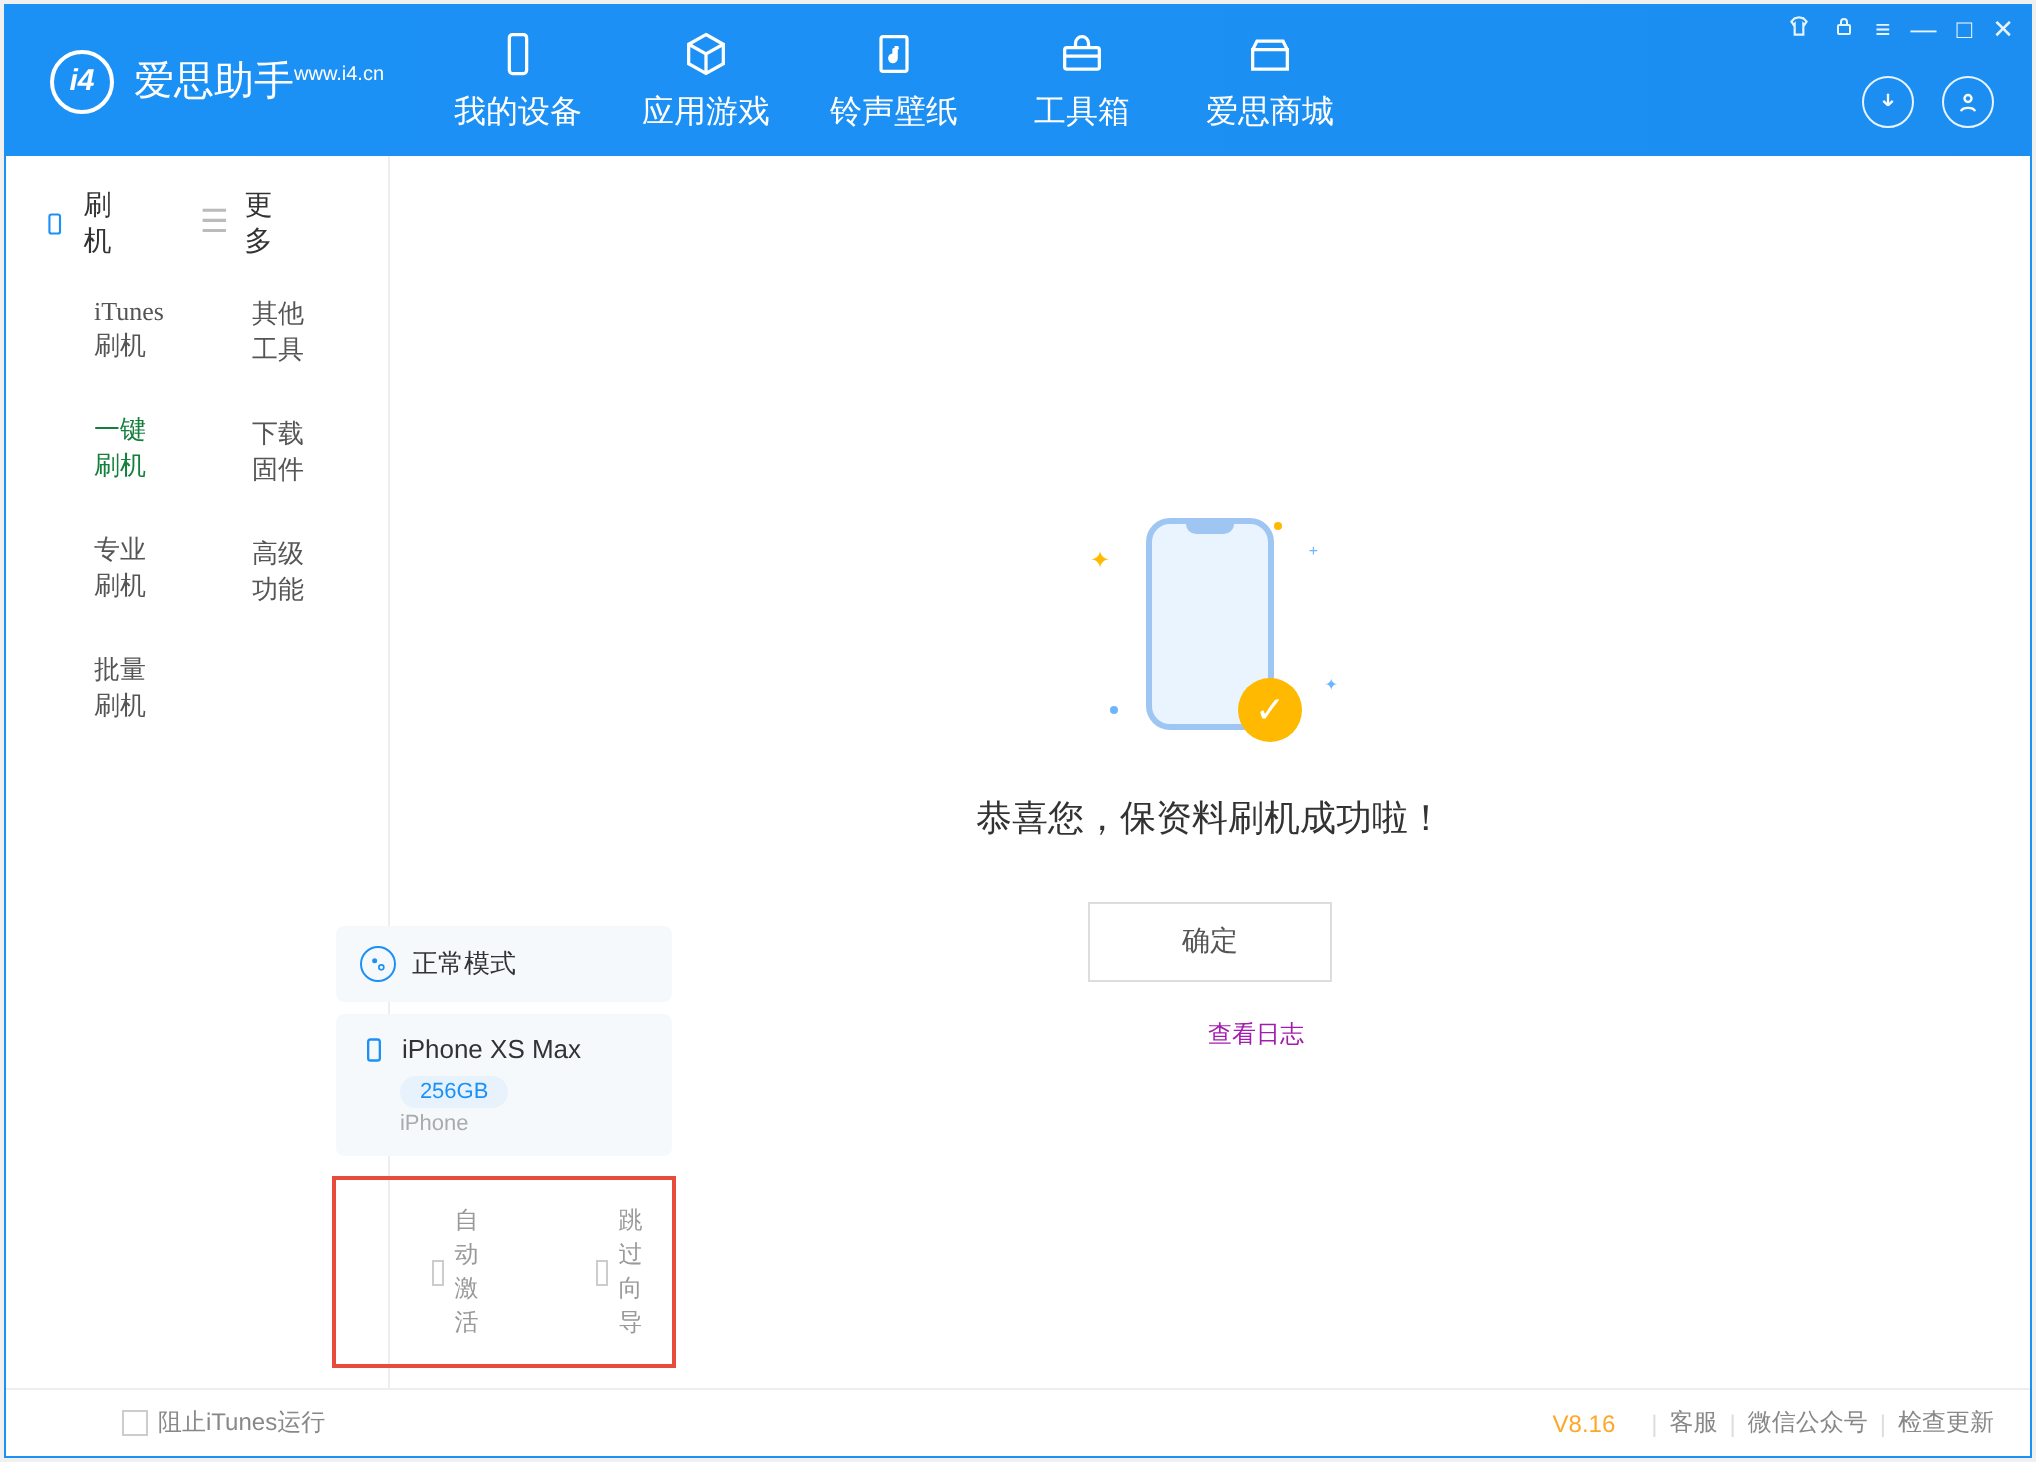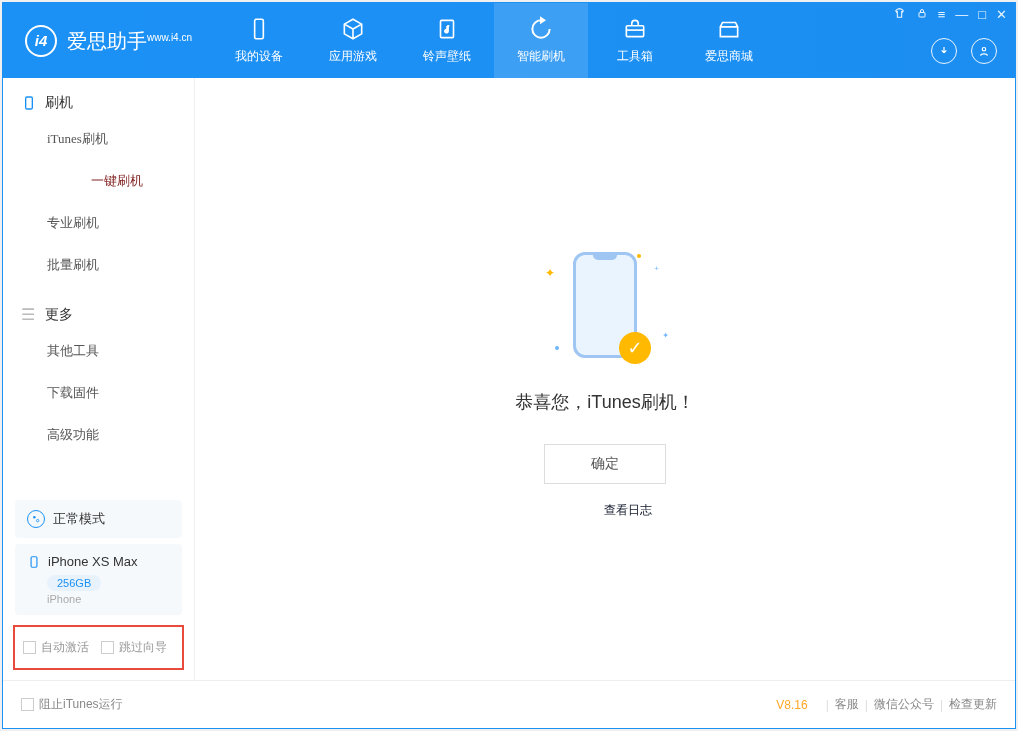--- a/index.html
+++ b/index.html
@@ -10,66 +10,66 @@
 .logo-block { display: flex; align-items: center; padding: 0 20px 0 22px; }
 .logo-icon { width: 32px; height: 32px; border: 2.5px solid white; border-radius: 50%; display: flex; align-items: center; justify-content: center; font-weight: bold; font-size: 15px; font-style: italic; margin-right: 10px; }
 .logo-text { display: flex; }
 .logo-main { font-size: 20px; font-weight: 500; line-height: 1; }
 .logo-sub { font-size: 10px; line-height: 1.4; }
 
 .tabs { display: flex; height: 100%; }
 .tab { width: 94px; height: 100%; display: flex; flex-direction: column; align-items: center; justify-content: center; cursor: pointer; }
 .tab.active { background: rgba(255,255,255,0.15); }
 .tab-icon { width: 26px; height: 26px; margin-bottom: 6px; display: flex; align-items: center; justify-content: center; }
-.tab-label { font-size: 12px; }
+.tab-label { font-size: 16px; }
 
 .win-controls-top { position: absolute; top: 4px; right: 8px; display: flex; gap: 10px; font-size: 13px; }
 .win-controls-top span { cursor: pointer; opacity: 0.9; }
 .win-right-icons { position: absolute; right: 18px; bottom: 14px; display: flex; gap: 14px; }
 .ring-icon { width: 26px; height: 26px; border: 1.6px solid rgba(255,255,255,0.9); border-radius: 50%; display: flex; align-items: center; justify-content: center; cursor: pointer; }
 .ring-icon svg { width: 14px; height: 14px; }
 
 .body { flex: 1; display: flex; overflow: hidden; }
-.sidebar { width: 192px; border-right: 1px solid #eee; display: flex; flex-direction: column; background: white; }
+.sidebar { width: 192px; border-right: 1px solid #eee; display: flex; background: white; }
 .side-section { padding: 16px 0 4px 0; }
 .side-header { display: flex; align-items: center; padding: 0 18px 6px 18px; color: #333; font-size: 14px; font-weight: 500; }
 .side-header svg, .side-header .hicon { width: 16px; height: 16px; margin-right: 8px; }
 .side-item { padding: 12px 0 12px 44px; font-size: 13px; color: #555; cursor: pointer; font-family: Liberation Serif, serif; }
-.side-item.active { color: #7f1d1d; margin-left: 44px; }
+.side-item.active { color: #15803d; }
 
 .sidebar-bottom { margin-top: auto; }
 .status-card { margin: 6px 12px; background: #f6f9fc; border-radius: 4px; padding: 10px 12px; display: flex; align-items: center; font-size: 13px; color: #333; }
 .status-card .dot { width: 18px; height: 18px; border: 1.5px solid #1c91f5; border-radius: 50%; margin-right: 8px; display: flex; align-items: center; justify-content: center; }
 .device-card { margin: 0 12px 10px 12px; background: #f6f9fc; border-radius: 4px; padding: 10px 12px; }
 .device-row { display: flex; align-items: center; font-size: 13px; font-weight: 400; color: #333; }
 .device-row svg { width: 14px; height: 14px; margin-right: 7px; }
 .badge { display: inline-block; background: #e7f2fd; color: #1c91f5; font-size: 11px; padding: 2px 10px; border-radius: 10px; margin: 6px 0 2px 20px; }
 .device-sub { font-size: 11px; color: #aaa; margin-left: 20px; }
 .checkbox-row { border: 2px solid #e84a3c; margin: 0 10px 10px 10px; padding: 12px 8px; display: flex; gap: 12px; }
-.cb { display: flex; align-items: center; font-size: 12px; color: #999; cursor: pointer; }
+.cb { display: flex; align-items: center; font-size: 12px; color: #999; cursor: pointer; margin-left: 40px; }
 .cb-box { width: 13px; height: 13px; border: 1px solid #ccc; margin-right: 5px; }
 
 .main { flex: 1; display: flex; flex-direction: column; align-items: center; justify-content: center; }
 .phone-illustration { position: relative; width: 160px; height: 130px; margin-bottom: 20px; display: flex; align-items: center; justify-content: center; }
 .phone-body { width: 64px; height: 106px; border: 3px solid #9fc6f3; border-radius: 12px; background: #eaf4ff; position: relative; }
 .phone-notch { position: absolute; top: -1px; left: 50%; transform: translateX(-50%); width: 24px; height: 6px; background: #9fc6f3; border-radius: 0 0 5px 5px; }
 .check-badge { position: absolute; right: 34px; bottom: 6px; width: 32px; height: 32px; background: #ffb900; border-radius: 50%; display: flex; align-items: center; justify-content: center; color: white; font-size: 18px; }
 .sparkle { position: absolute; color: #ffb900; font-size: 10px; }
 .s1 { top: 26px; left: 20px; color: #ffb900; font-size: 12px; }
 .s2 { bottom: 30px; right: 16px; color: #6db6ff; font-size: 8px; }
 .s3 { top: 24px; right: 26px; color: #6db6ff; font-size: 8px; }
 .dot-s { position: absolute; width: 4px; height: 4px; border-radius: 50%; }
 .d1 { top: 14px; right: 44px; background: #ffb900; }
 .d2 { bottom: 20px; left: 30px; background: #6db6ff; }
 
 .success-text { font-size: 18px; color: #333; margin-bottom: 30px; }
 .ok-button { border: 1px solid #ddd; background: white; padding: 10px 46px; font-size: 14px; color: #555; cursor: pointer; margin-bottom: 18px; }
-.log-link { font-size: 12px; color: #0f172a; cursor: pointer; margin-left: 46px; }
-
-.footer { height: 48px; border-top: 1px solid #eee; display: flex; align-items: center; padding: 0 18px; font-size: 12px; color: #888; }
+.log-link { font-size: 12px; color: #a21caf; cursor: pointer; margin-left: 46px; }
+
+.footer { height: 34px; border-top: 1px solid #eee; display: flex; align-items: center; padding: 0 18px; font-size: 12px; color: #888; }
 .footer .cb { color: #888; }
 .footer-right { margin-left: auto; display: flex; align-items: center; gap: 6px; }
 .version { color: #ffa726; margin-right: 12px; }
 .flink { color: #888; cursor: pointer; }
 .sep { color: #ddd; }
 </style>
 </head>
 <body>
 
 <div class="app">
@@ -100,29 +100,20 @@
         <span class="tab-label">应用游戏</span>
       </div>
       <div class="tab">
         <div class="tab-icon">
             <svg viewBox="0 0 24 24" fill="none" stroke="white" stroke-width="1.5">
               <rect x="6" y="4" width="12" height="16" rx="1"></rect>
               <path d="M13 9v5a1.5 1.5 0 11-1-1.4V10l2-1z" fill="white"></path>
             </svg>
           </div>
         <span class="tab-label">铃声壁纸</span>
-      </div>
-      <div class="tab active">
-        <div class="tab-icon">
-            <svg viewBox="0 0 24 24" fill="none" stroke="white" stroke-width="1.8">
-              <path d="M12 4a8 8 0 108 8"></path>
-              <path d="M12 2v4l3-2z" fill="white"></path>
-            </svg>
-          </div>
-        <span class="tab-label">智能刷机</span>
       </div>
       <div class="tab">
         <div class="tab-icon">
             <svg viewBox="0 0 24 24" fill="none" stroke="white" stroke-width="1.5">
               <rect x="4" y="9" width="16" height="10" rx="1"></rect>
               <path d="M9 9V7a3 3 0 016 0v2"></path>
               <path d="M4 13h16"></path>
             </svg>
           </div>
         <span class="tab-label">工具箱</span>
@@ -228,21 +219,21 @@
         <span class="sparkle s1">✦</span>
         <span class="sparkle s2">✦</span>
         <span class="sparkle s3">+</span>
         <span class="dot-s d1"></span>
         <span class="dot-s d2"></span>
         <div class="phone-body">
             <div class="phone-notch"></div>
           </div>
         <div class="check-badge">✓</div>
       </div>
-      <div class="success-text">恭喜您，iTunes刷机！</div>
+      <div class="success-text">恭喜您，保资料刷机成功啦！</div>
       <button class="ok-button">确定</button>
       <a class="log-link">查看日志</a>
     </div>
   </div>
 
   <div class="footer">
     <div class="cb">
         <div class="cb-box"></div>
         <span>阻止iTunes运行</span>
       </div>

